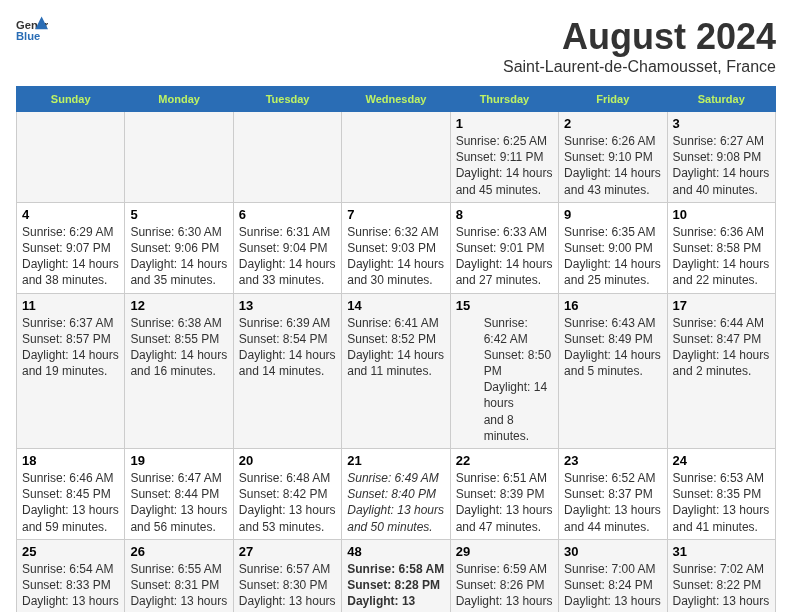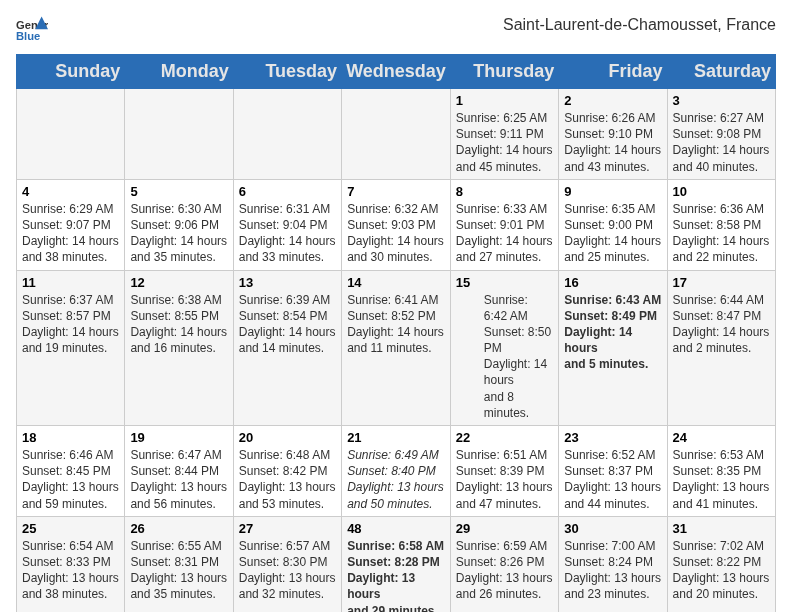--- a/index.html
+++ b/index.html
@@ -37,24 +37,24 @@
       font-size: 16px;
       color: #333;
     }
     table {
       width: 100%;
       border-collapse: collapse;
       font-size: 11px;
     }
     thead tr th {
       background-color: #2a6db5;
-      color: #e5e5e5;
+      color: #bef264;
       padding: 6px 4px;
-      text-align: right;
-      font-size: 18px;
+      text-align: center;
+      font-size: 11px;
       font-weight: bold;
       border: 1px solid #2a6db5;
     }
     tbody tr td {
       border: 1px solid #ccc;
       vertical-align: top;
       padding: 4px 5px;
       width: calc(100% / 7);
       min-height: 80px;
       height: 88px;
@@ -87,20 +87,21 @@
 <div class="header-area">
   <div class="logo">
     <svg class="logo-icon" viewBox="0 0 40 34">
       <text x="0" y="16" font-size="14" font-weight="bold" fill="#333" font-family="Arial">General</text>
       <text x="0" y="30" font-size="14" font-weight="bold" fill="#2a6db5" font-family="Arial">Blue</text>
 
       <polygon points="36,2 28,18 44,18" fill="#2a6db5" transform="translate(-4, -2)"></polygon>
     </svg>
   </div>
   <div class="title-area">
+    <div class="month-title">August 2024</div>
     <div class="subtitle">Saint-Laurent-de-Chamousset, France</div>
   </div>
 </div>
 
 <table>
   <thead>
     <tr id="thead-row">
     <th>Sunday</th>
         <th>Monday</th>
         <th>Tuesday</th>
@@ -220,21 +221,21 @@
         </td>
         <td>
           <span class="day-number">15</span>
           <div class="day-info" style="white-space: pre-line; margin-left: 28px;">Sunrise: 6:42 AM
 Sunset: 8:50 PM
 Daylight: 14 hours
 and 8 minutes.</div>
         </td>
         <td>
           <span class="day-number">16</span>
-          <div class="day-info" style="white-space: pre-line; font-weight: bold;">Sunrise: 6:43 AM
+          <div class="day-info" style="white-space: pre-line;">Sunrise: 6:43 AM
 Sunset: 8:49 PM
 Daylight: 14 hours
 and 5 minutes.</div>
         </td>
         <td>
           <span class="day-number">17</span>
           <div class="day-info" style="white-space: pre-line;">Sunrise: 6:44 AM
 Sunset: 8:47 PM
 Daylight: 14 hours
 and 2 minutes.</div>

